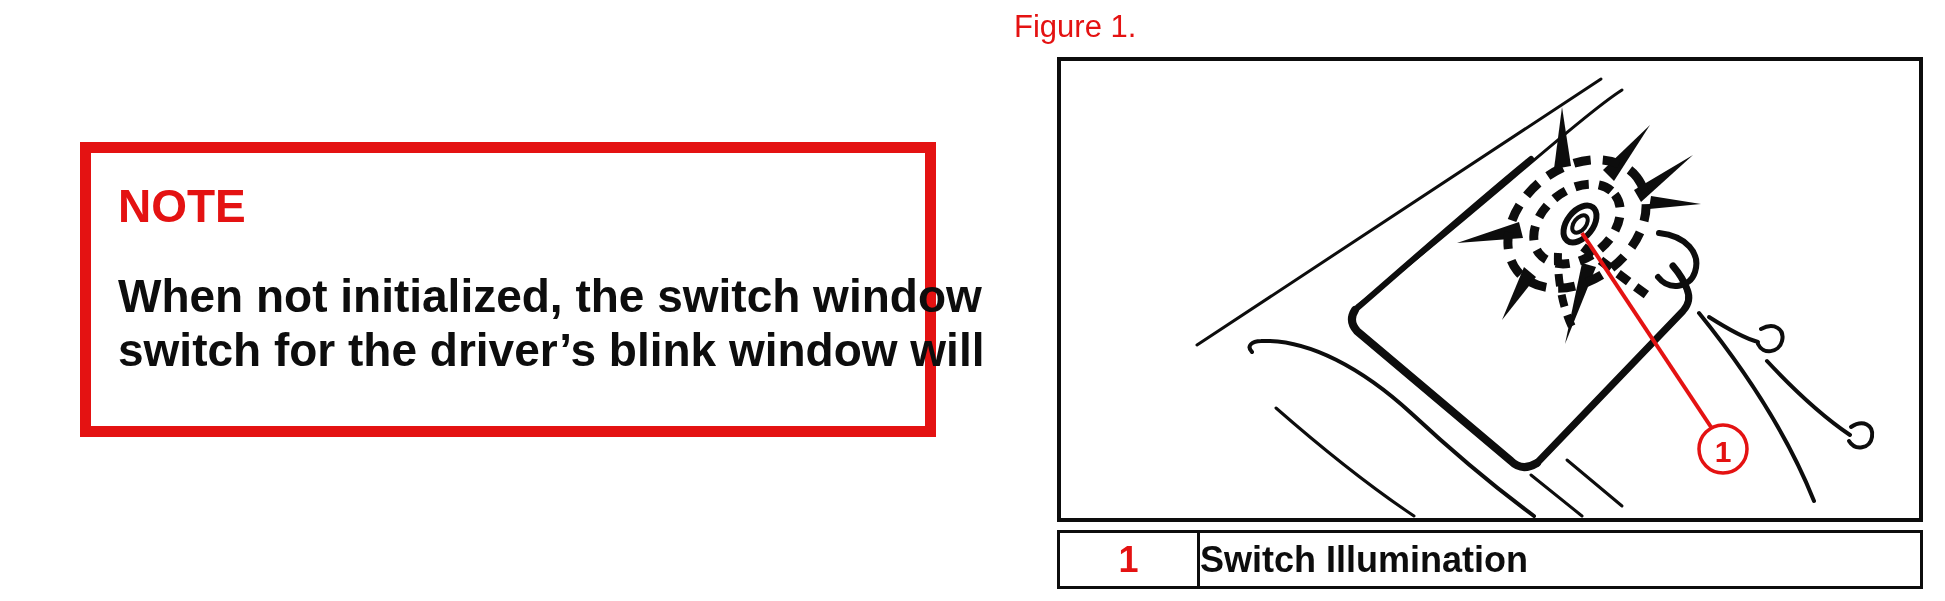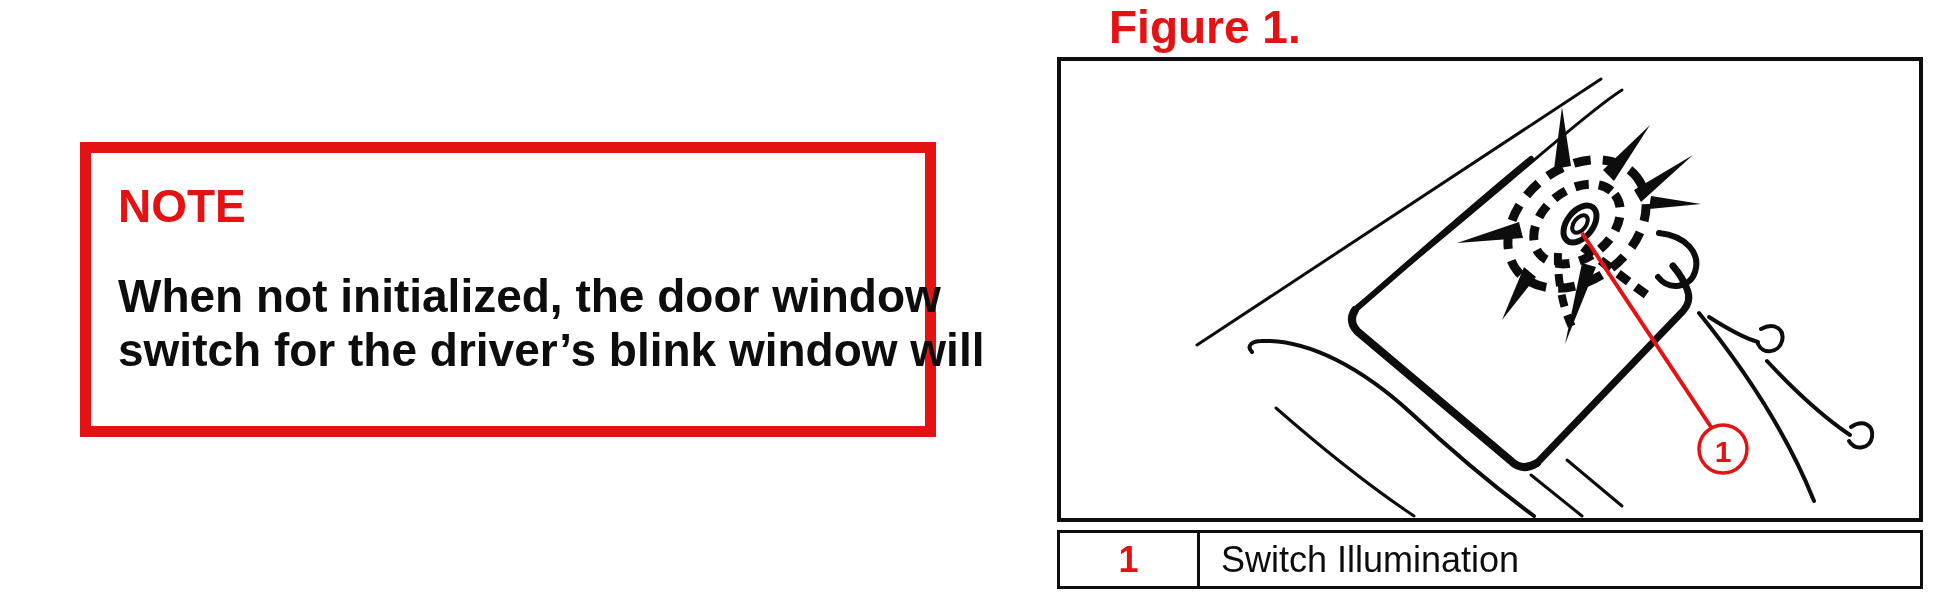--- a/index.html
+++ b/index.html
@@ -33,23 +33,23 @@
   .note-body{
     margin-top:40px;
     color:var(--ink);
     font-size:46px;font-weight:bold;
     line-height:54px;
   }
   .note-line{white-space:nowrap;}
 
   
   .figure-label{
-    position:absolute;left:1109px;top:9px;
+    position:absolute;left:1014px;top:9px;
     color:var(--accent-red);
-    font-size:46px;font-weight:bold;line-height:36px;
+    font-size:31px;font-weight:normal;line-height:36px;
   }
 
   
   .figure-box{
     position:absolute;left:1057px;top:57px;
     width:866px;height:465px;
     border:4px solid var(--ink);
     box-sizing:border-box;
     background:#ffffff;
   }
@@ -68,35 +68,34 @@
     width:140px;
     border-right:3px solid var(--ink);
     box-sizing:border-box;
     display:flex;align-items:center;justify-content:center;
     color:var(--accent-red);
     font-size:36px;font-weight:bold;
   }
   .legend-label{
     flex:1;
     display:flex;align-items:center;
-    padding-left:21px;
     color:var(--ink);
-    font-size:36px;font-weight:normal;
+    font-size:36px;font-weight:bold;
     white-space:nowrap;
   }
 </style>
 </head>
 <body>
 
 <div class="canvas">
 
   <div class="note-box">
     <div class="note-title">NOTE</div>
     <div class="note-body">
-      <div class="note-line">When not initialized, the door window</div>
+      <div class="note-line">When not initialized, the switch window</div>
       <div class="note-line">switch for the driver’s blink window will</div>
     </div>
   </div>
 
   <div class="figure-label">Figure 1.</div>
 
   <div class="figure-box">
     <svg viewBox="0 0 858 457" aria-label="power window switch illustration">
 
       <g stroke="#0d0d0d" fill="none" stroke-linecap="round">

